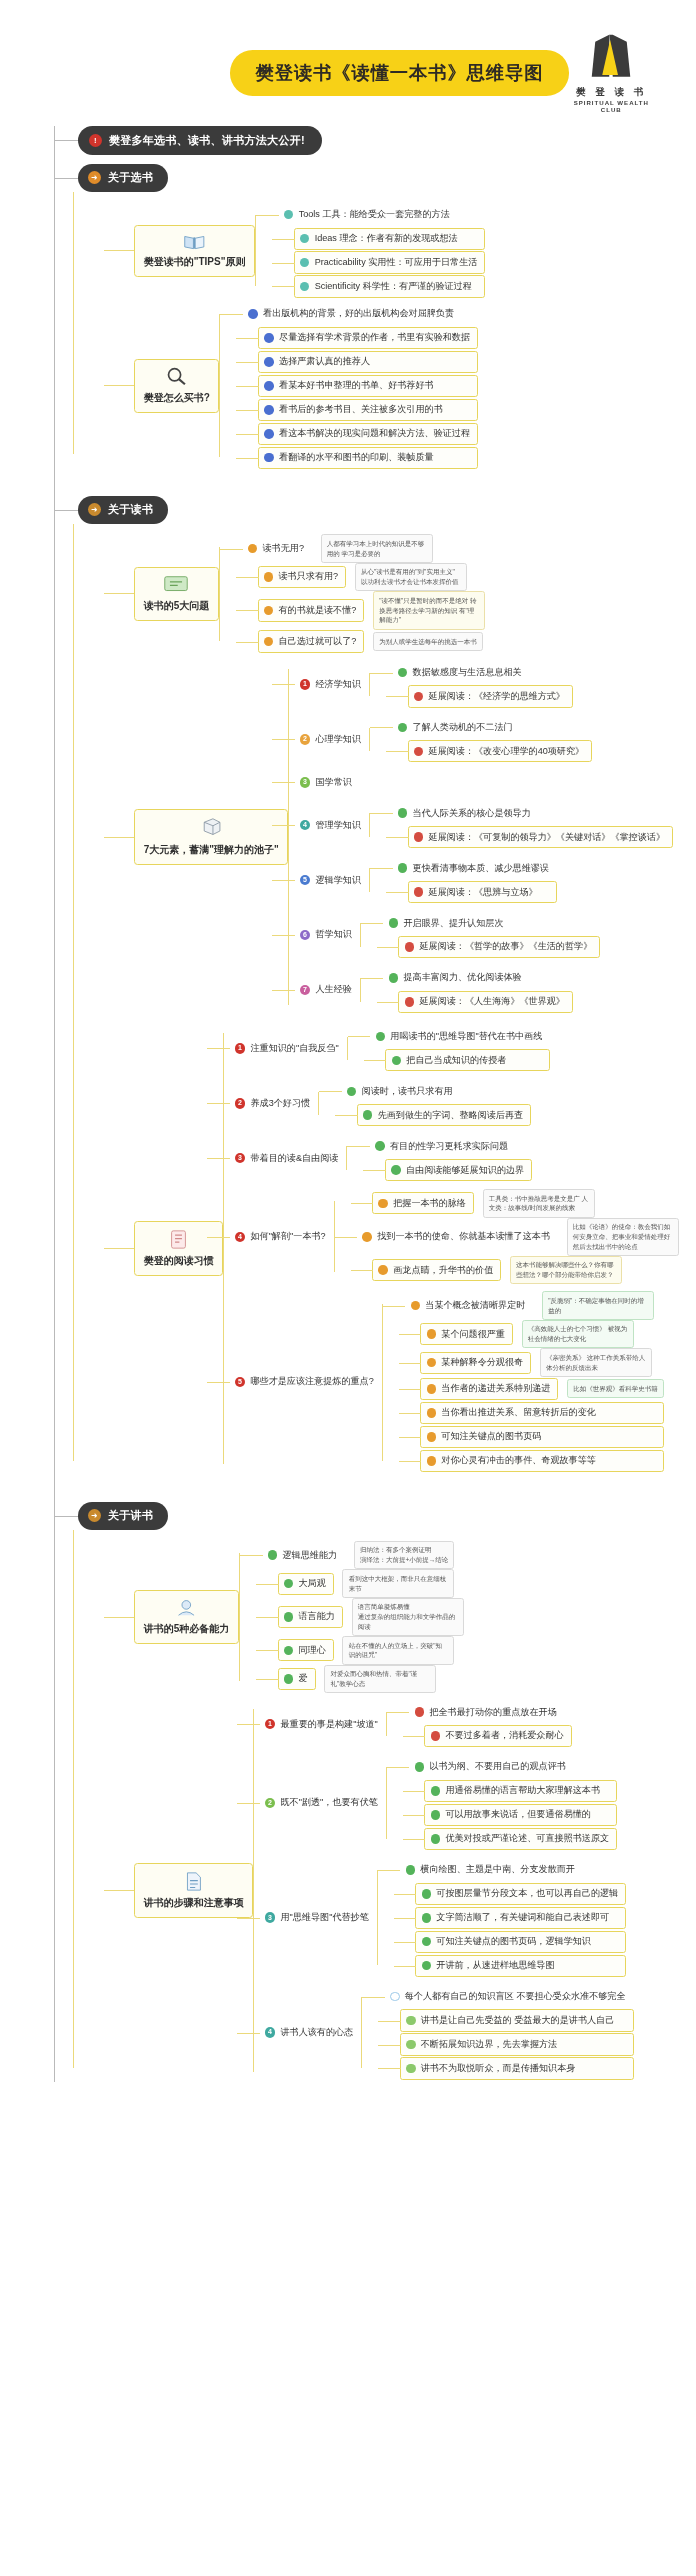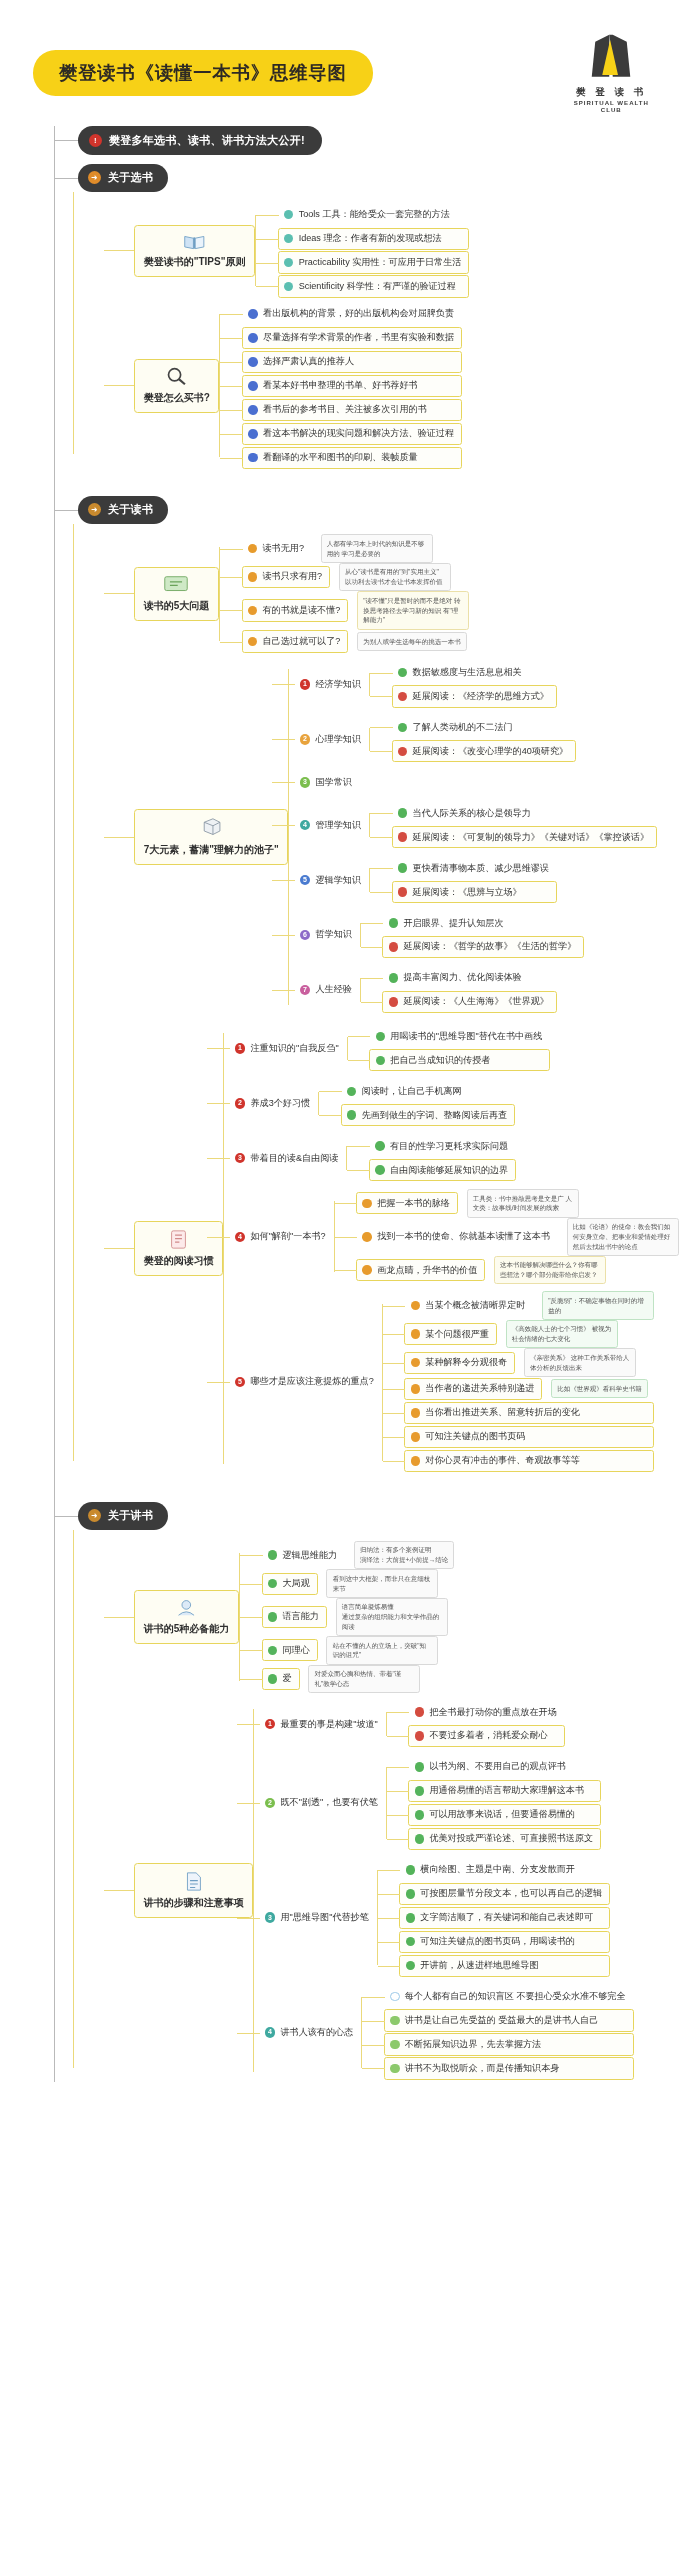--- a/index.html
+++ b/index.html
@@ -13,21 +13,21 @@
     width: 697px;
     min-height: 2576px;
     position: relative;
     background: #fff;
     padding: 0;
   }
   
   .header {
     display: flex;
     align-items: center;
-    justify-content: space-between;
+    justify-content: flex-end;
     padding: 33px 35px 12.2px 33px;
   }
   .title-pill {
     background: #F7D117;
     color: #2e2a24;
     font-size: 18.3px;
     font-weight: bold;
     letter-spacing: 0.9px;
     border-radius: 22.6px;
     padding: 9.6px 26px 11.3px 26px;
@@ -159,20 +159,21 @@
   }
   .leaf::before {
     content:"";
     position:absolute; left: -22.6px; top: 50%;
     width: 22.6px; height: 0.9px; background: #EBD97B;
   }
   .leaf.boxed {
     border: 0.9px solid #E7D55C;
     background: #FEFEFA;
     border-radius: 2.6px;
+    margin-left: 16px;
   }
   .leaf.plain { border: 0.9px solid transparent; }
   .leaf .txt { white-space: normal; }
 
   .dot {
     width: 9.6px; height: 9.6px; border-radius: 50%;
     flex: none; display:inline-block;
     border: 1.7px solid transparent;
   }
   .dot.teal   { background: #5BBFB0; }
@@ -543,21 +544,21 @@
           <div class="group" style="margin-left:-17.4px">
             <div class="children" style="padding-left:0">
               <div class="leaf plain">
                   <span class="num n1">2</span>
                   <span class="txt">养成3个好习惯</span>
                 </div>
             </div>
             <div class="children">
               <div class="leaf plain">
                   <span class="dot green"></span>
-                  <span class="txt">阅读时，让自己手机离网</span>
+                  <span class="txt">阅读时，读书只求有用</span>
                 </div>
               <div class="leaf boxed">
                   <span class="dot green"></span>
                   <span class="txt">先画到做生的字词、整略阅读后再查</span>
                 </div>
             </div>
           </div>
 
           <div class="group" style="margin-left:-17.4px">
             <div class="children" style="padding-left:0">
@@ -796,21 +797,21 @@
               <div class="leaf boxed">
                   <span class="dot green"></span>
                   <span class="txt">可按图层量节分段文本，也可以再自己的逻辑</span>
                 </div>
               <div class="leaf boxed">
                   <span class="dot green"></span>
                   <span class="txt">文字简洁顺了，有关键词和能自己表述即可</span>
                 </div>
               <div class="leaf boxed">
                   <span class="dot green"></span>
-                  <span class="txt">可知注关键点的图书页码，用喝读书的</span>
+                  <span class="txt">可知注关键点的图书页码，逻辑学知识</span>
                 </div>
               <div class="leaf boxed">
                   <span class="dot green"></span>
                   <span class="txt">开讲前，从速进样地思维导图</span>
                 </div>
             </div>
           </div>
 
           <div class="group" style="margin-left:-17.4px">
             <div class="children" style="padding-left:0">

